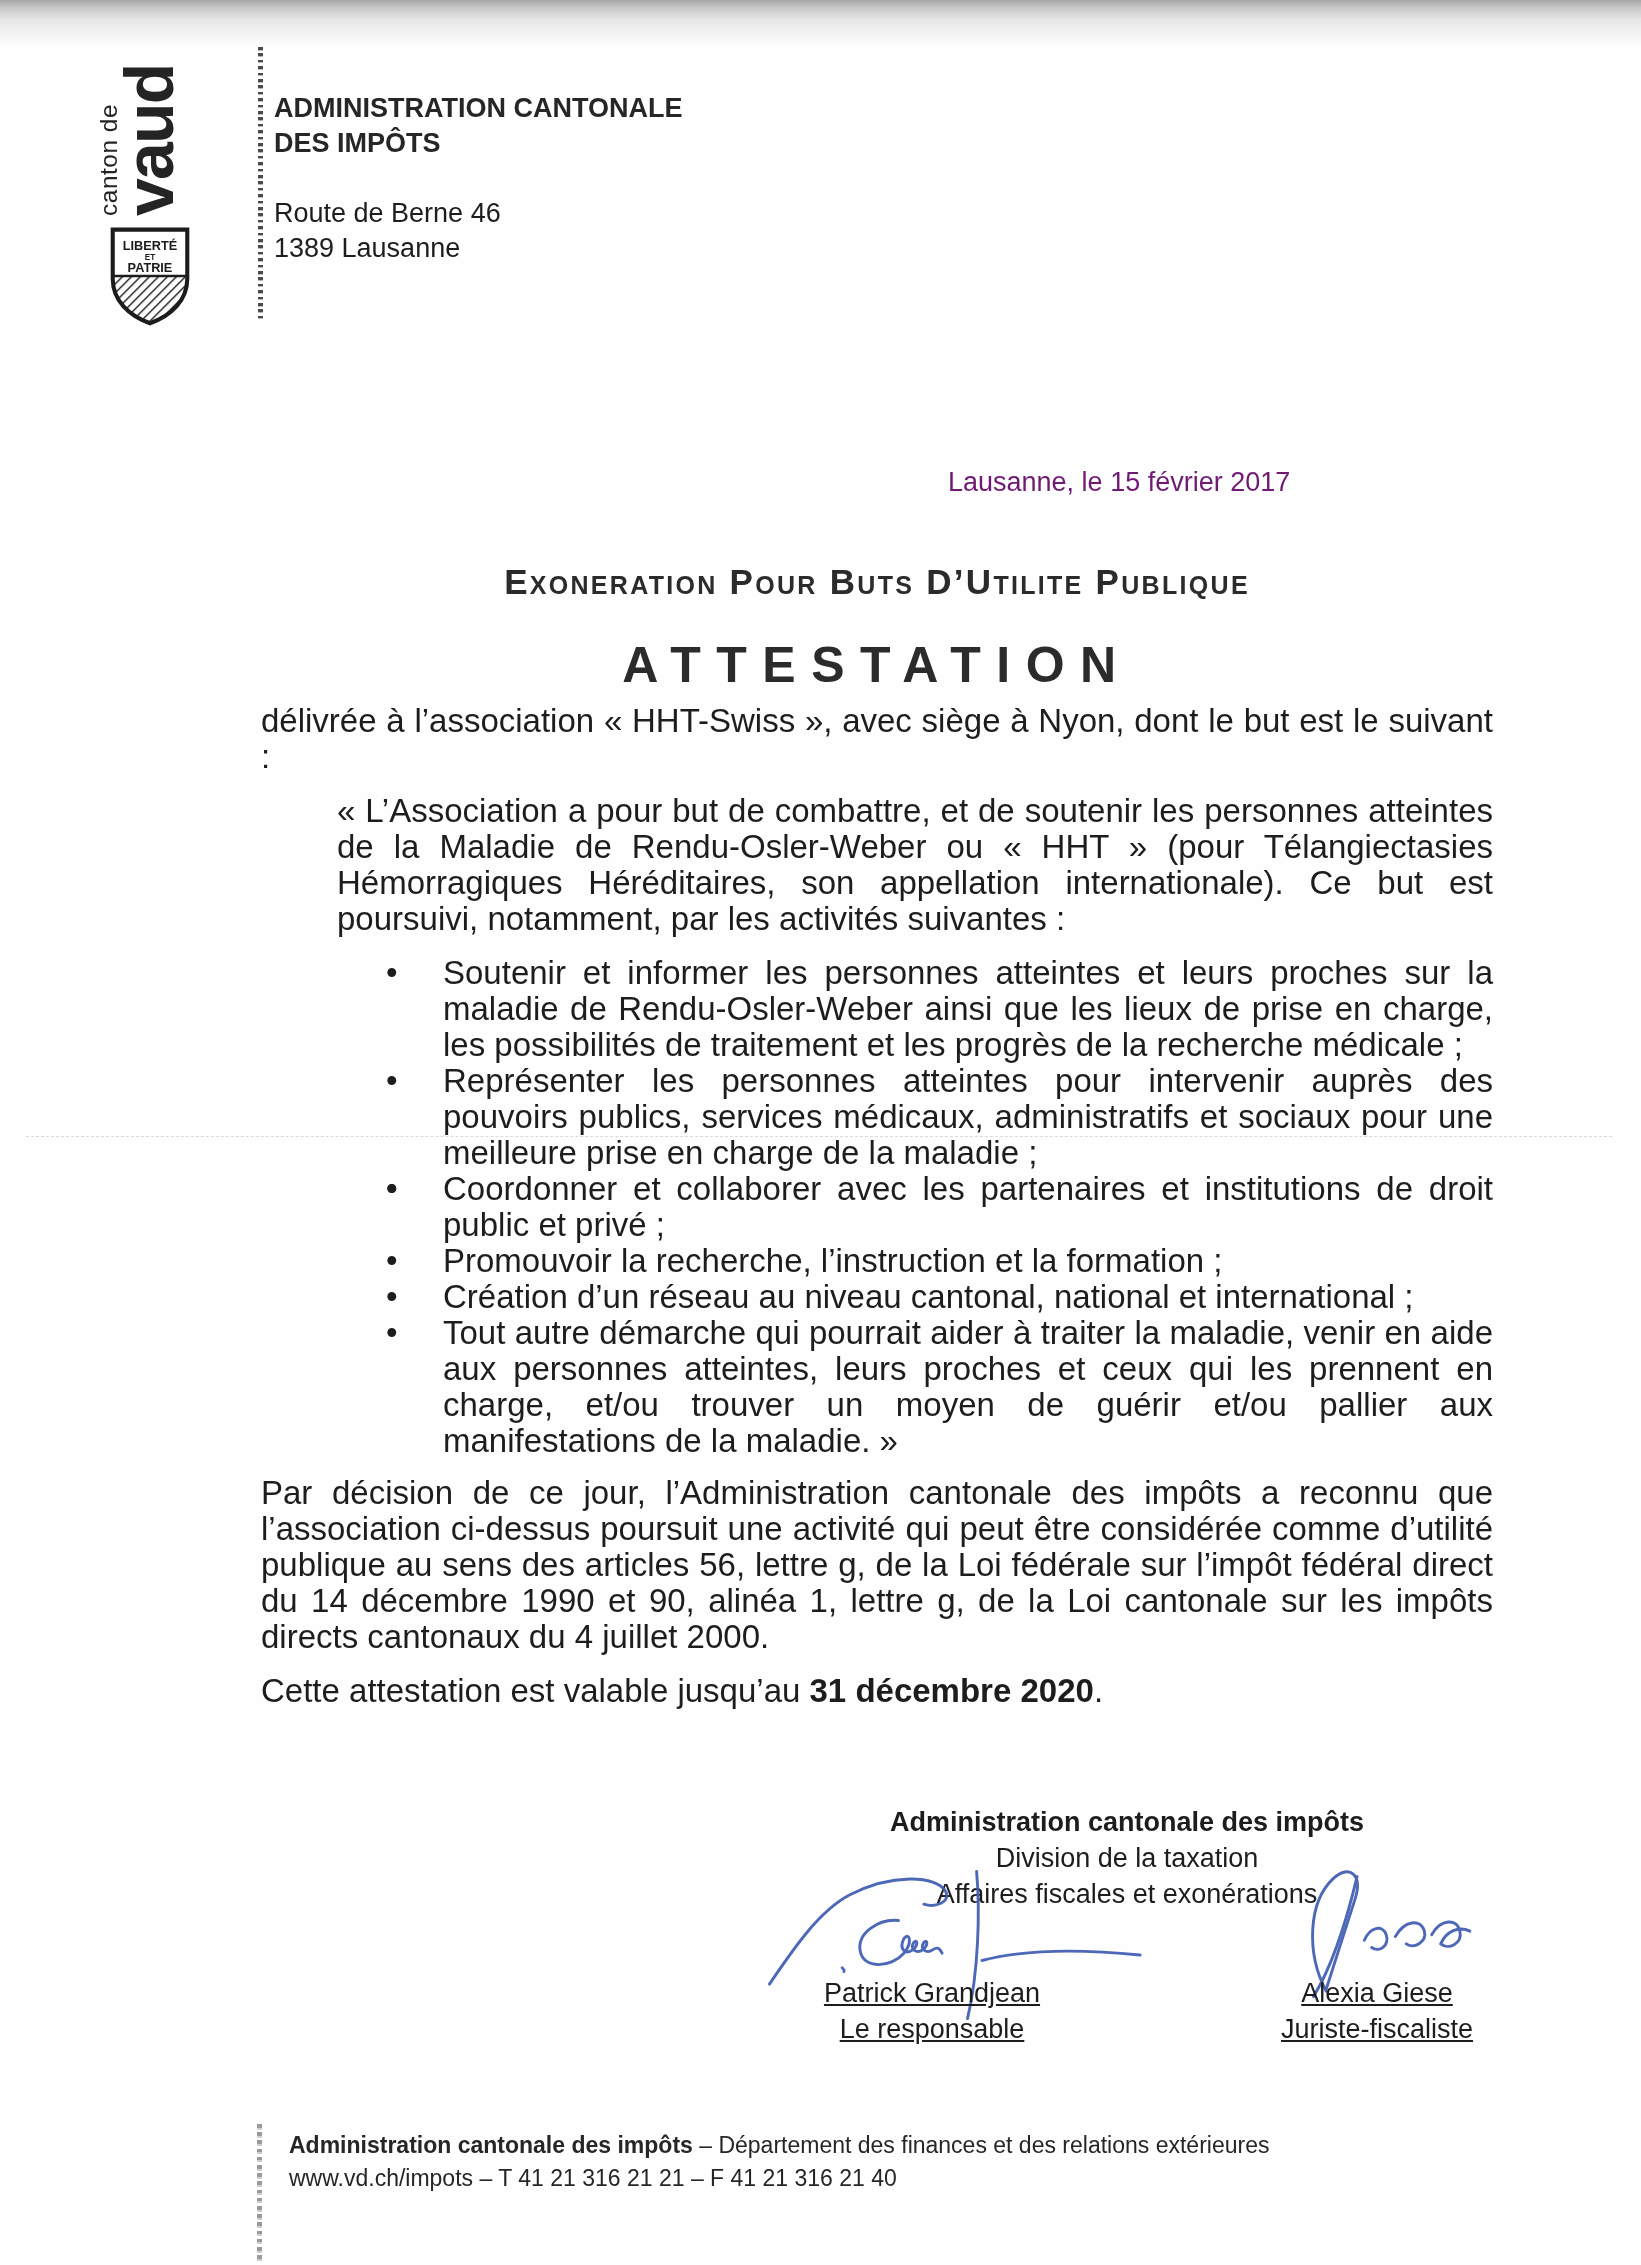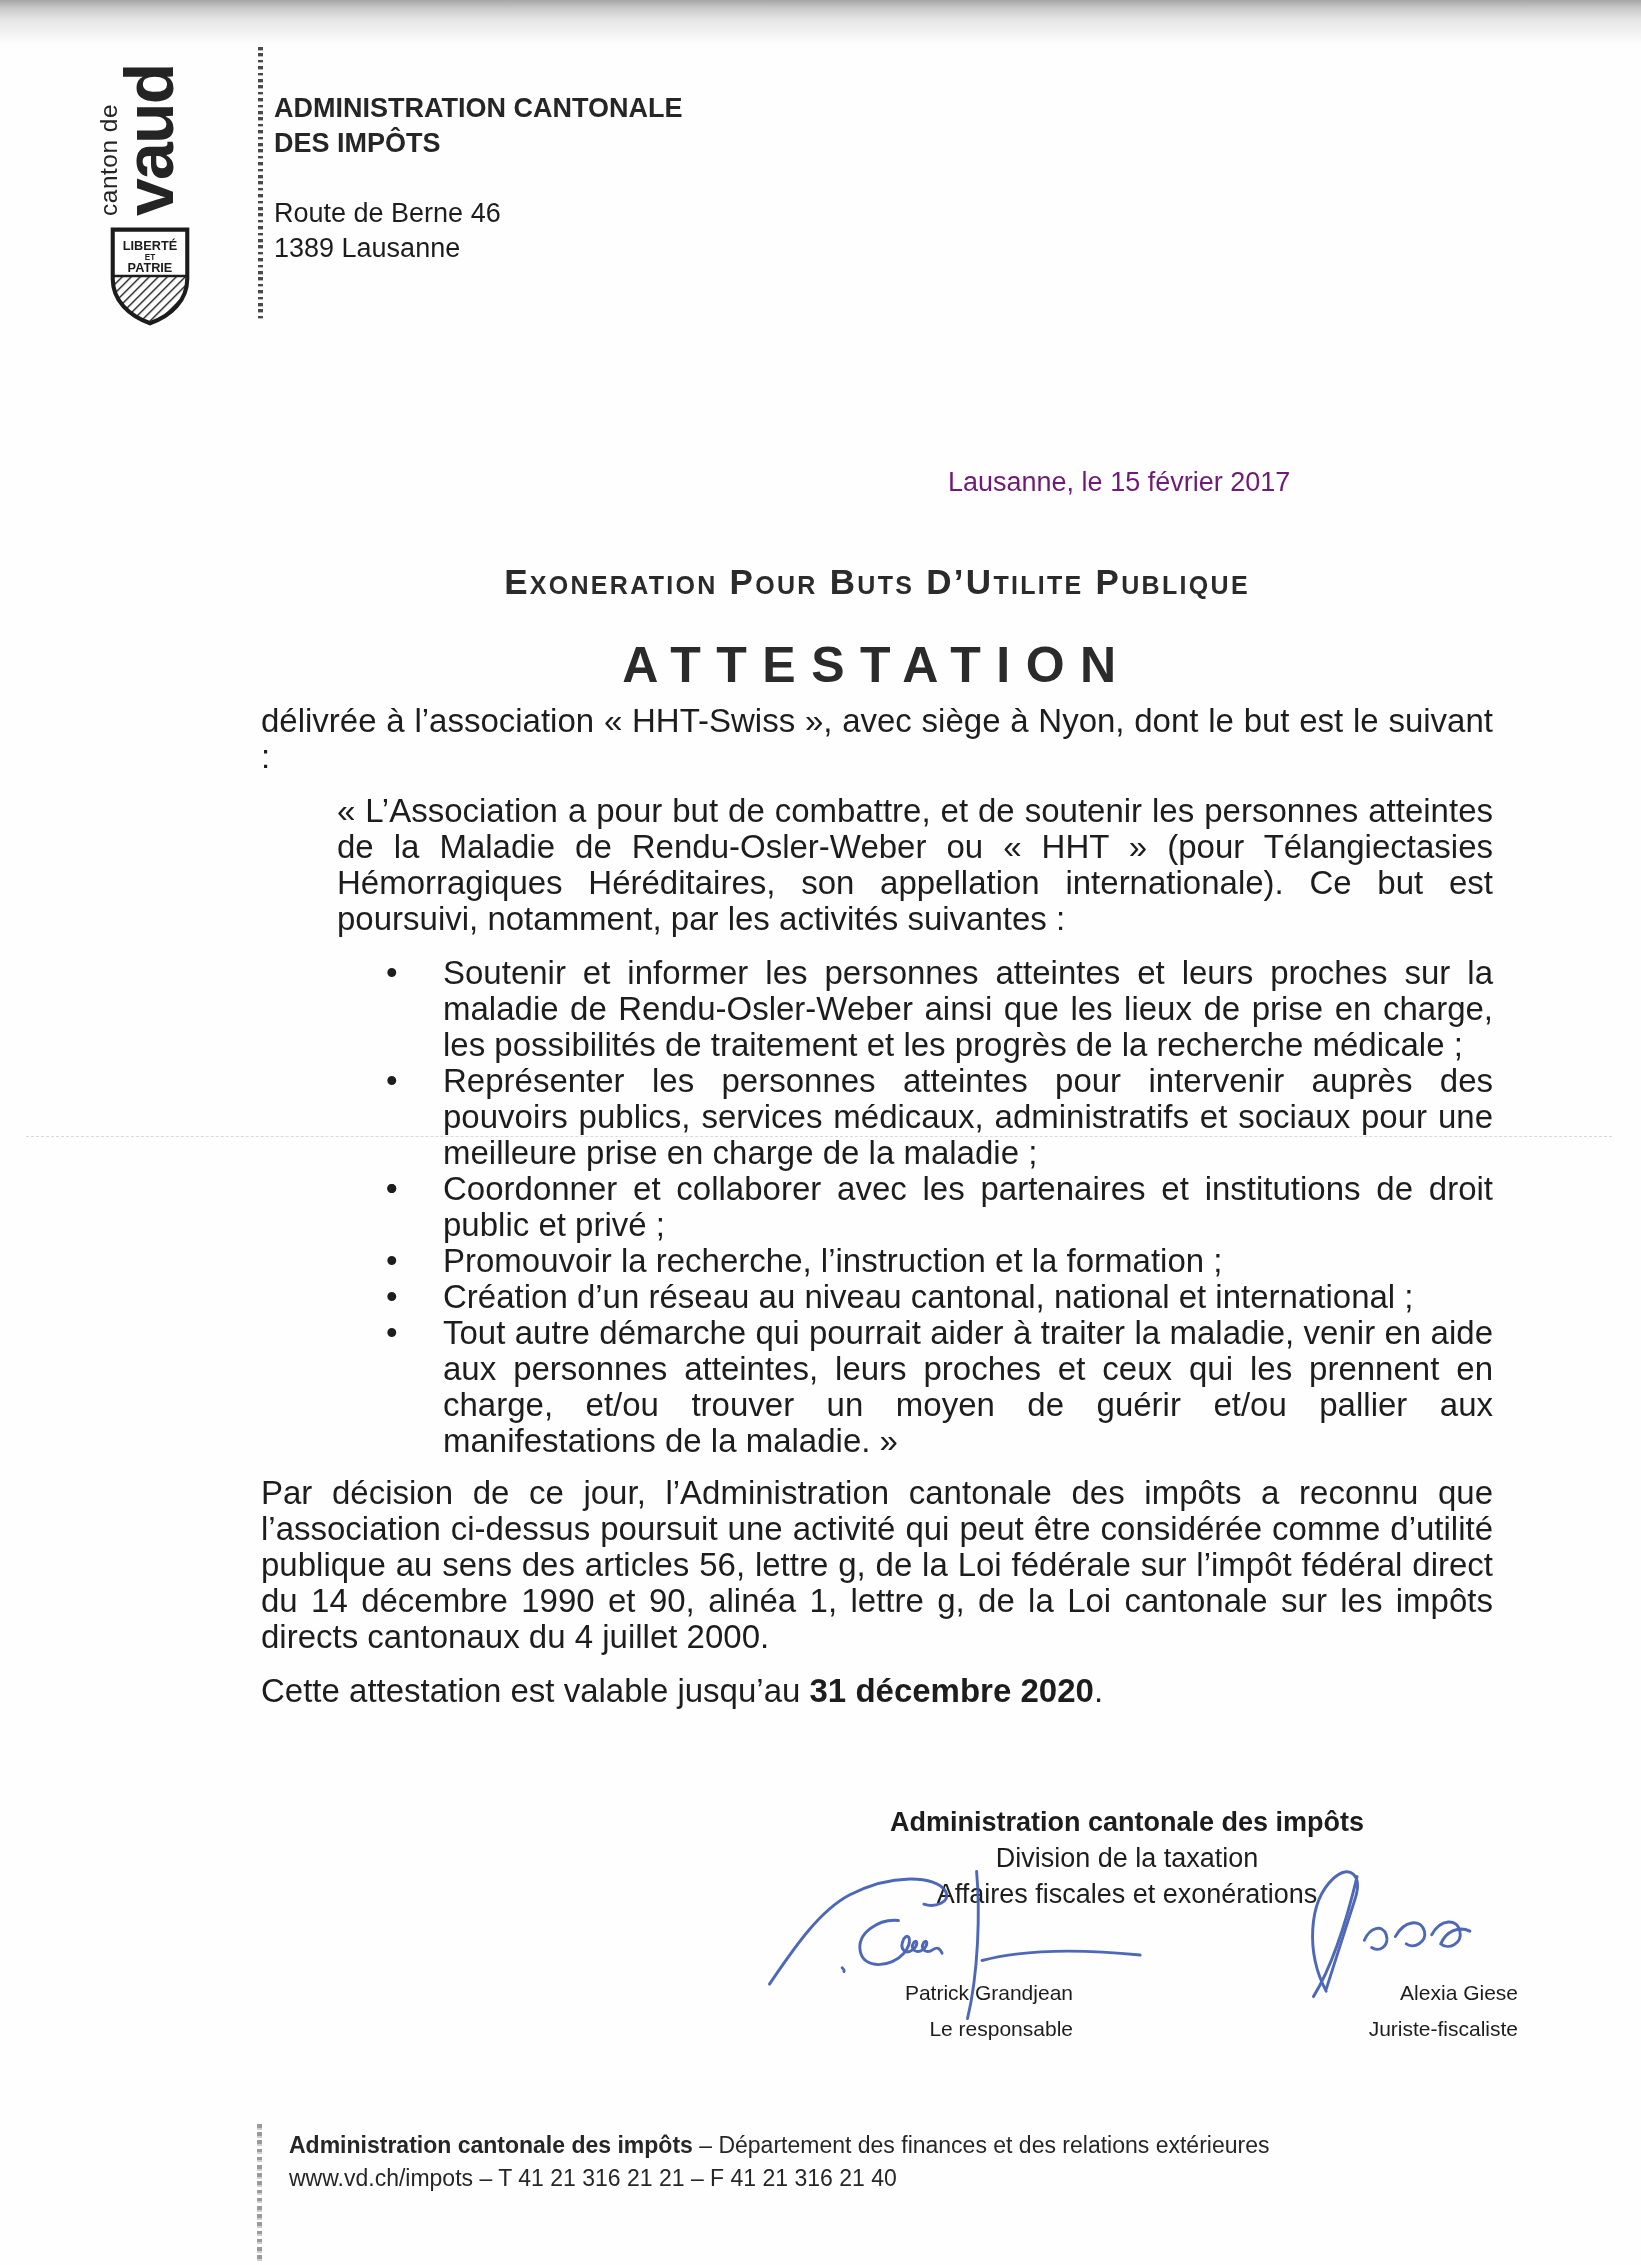--- a/index.html
+++ b/index.html
@@ -36,21 +36,21 @@
   .li .b{position:absolute;left:125px;top:0;}
   .li .t{display:block;margin-left:182px;text-align:justify;}
   .validity span,.validity strong{white-space:pre-wrap;}
   
   .sig-head{position:absolute;left:759px;top:1804px;width:736px;text-align:center;
     font-size:27px;line-height:36px;}
   .sig-head .org{font-weight:bold;}
   .sig-svg{position:absolute;}
   .sig-patrick{left:762px;top:1866px;}
   .sig-giese{left:1266px;top:1862px;}
-  .signer{position:absolute;width:282px;text-align:right;font-size:21px;line-height:36px;top:1975px;}
+  .signer{position:absolute;width:282px;text-align:center;font-size:27px;line-height:36px;top:1975px;text-decoration:underline;}
   .signer-left{left:791px;}
   .signer-right{left:1236px;}
   
   .crease{position:absolute;left:25.5px;top:1136px;width:1586px;height:0;
     border-top:1.8px dashed #d6d6d6;opacity:.9;}
   
   .footer-divider{position:absolute;left:257px;top:2124px;width:4.5px;height:138px;
     background:repeating-linear-gradient(to bottom,#9a9a9a 0 3.6px,#cfcfcf 3.6px 5.5px,rgba(255,255,255,0) 5.5px 8.2px);}
   .footer{position:absolute;left:289px;top:2129px;font-size:23px;line-height:33px;color:#262626;}
   .footer .org{font-weight:bold;}

